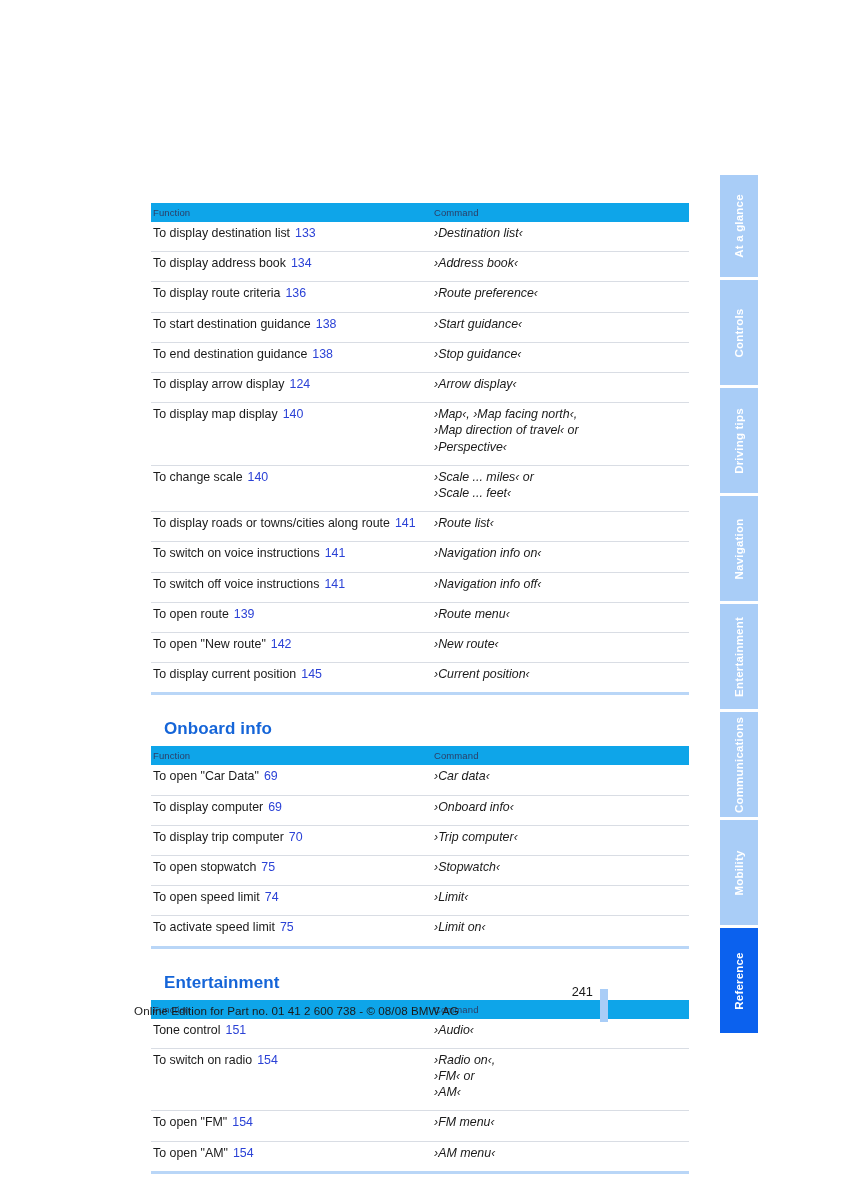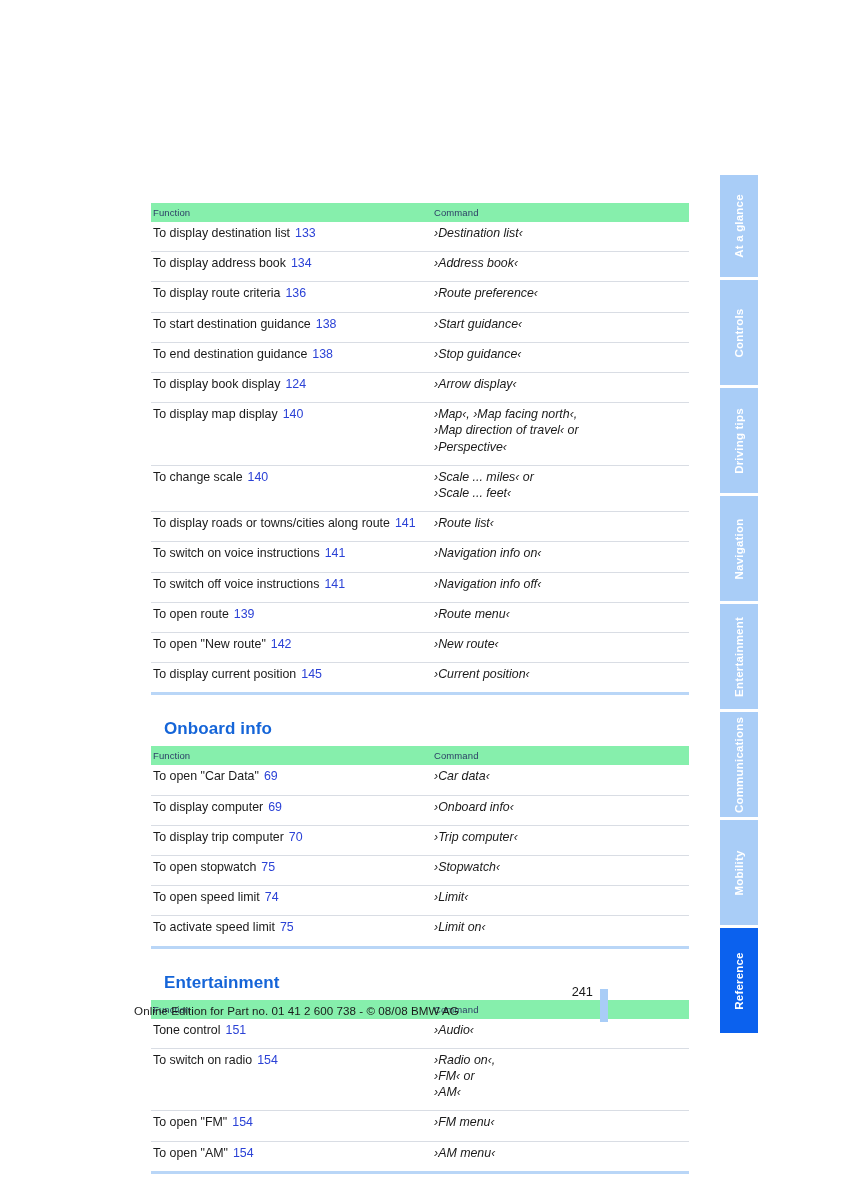--- a/index.html
+++ b/index.html
@@ -27,21 +27,21 @@
   .cmd-table {
     width: 538px;
     border-collapse: collapse;
     table-layout: fixed;
     margin: 0;
   }
   .cmd-table .col-fn  { width: 281px; }
   .cmd-table .col-cmd { width: 257px; }
 
   .cmd-table thead th {
-    background: #86efac;
+    background: #0ea5e9;
     color: #2c3e66;
     font-size: 9.5px;
     font-weight: normal;
     text-align: left;
     padding: 4px 0 4px 2px;
     line-height: 11px;
     letter-spacing: 0.1px;
   }
   .cmd-table tbody td {
     font-size: 12.4px;
@@ -193,21 +193,21 @@
               <span class="cmd-line">›Start guidance‹</span>
             </td>
           </tr>
           <tr>
             <td><span>To end destination guidance</span><span class="pageref">138</span></td>
             <td>
               <span class="cmd-line">›Stop guidance‹</span>
             </td>
           </tr>
           <tr>
-            <td><span>To display book display</span><span class="pageref">124</span></td>
+            <td><span>To display arrow display</span><span class="pageref">124</span></td>
             <td>
               <span class="cmd-line">›Arrow display‹</span>
             </td>
           </tr>
           <tr>
             <td><span>To display map display</span><span class="pageref">140</span></td>
             <td>
               <span class="cmd-line">›Map‹, ›Map facing north‹,</span>
               <span class="cmd-line">›Map direction of travel‹ or</span>
               <span class="cmd-line">›Perspective‹</span>

